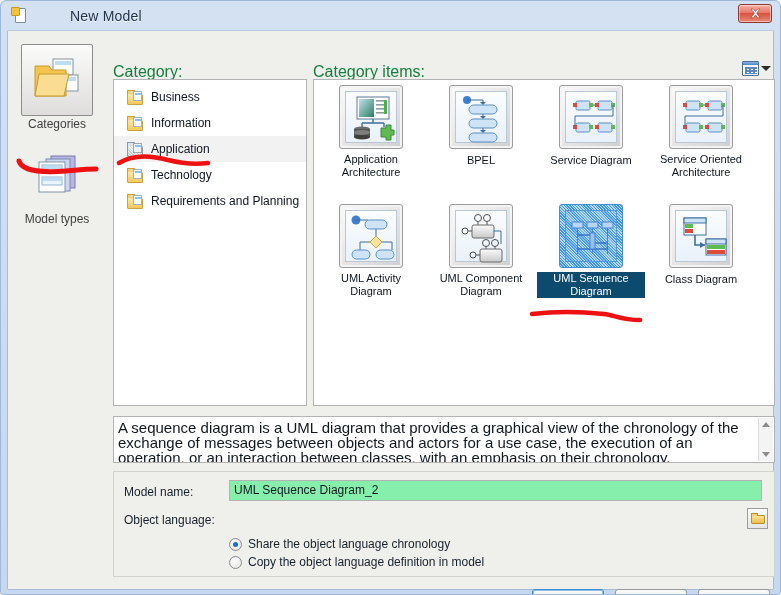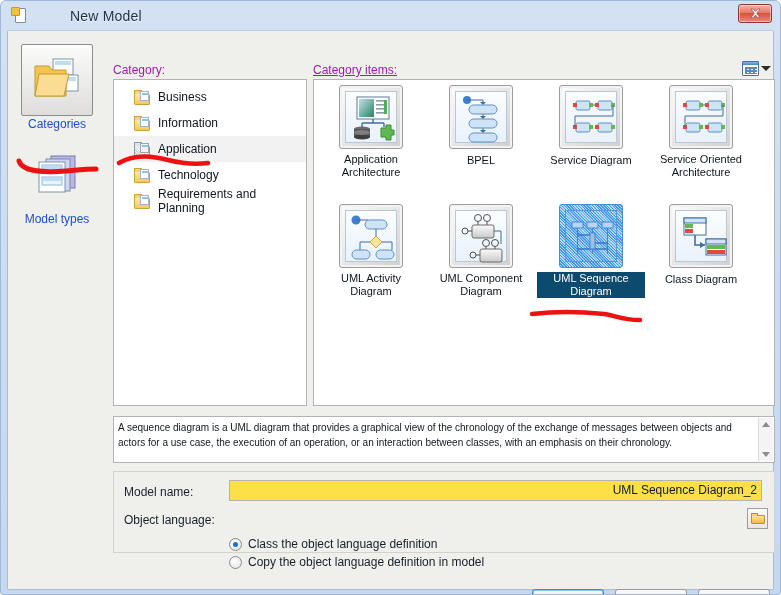--- a/index.html
+++ b/index.html
@@ -100,51 +100,51 @@
     display: flex; align-items: center; justify-content: center;
     border: 1px solid transparent;
     border-radius: 2px;
   }
   .side-btn.selected .box {
     background: linear-gradient(180deg,#fbfbfa 0%, #dedddb 100%);
     border: 1px solid #8d8d8d;
   }
   .side-btn .caption {
     font-size: 12px;
-    color: #1d4ed8;
+    color: #404040;
     margin-top: 2px;
     line-height: 13px;
   }
   #side-cat { left: 13px; top: 13px; }
   #side-types { left: 13px; top: 108px; }
 
   
   .sec-label {
     position: absolute;
-    font-size: 12px;
-    color: #a21caf;
+    font-size: 16px;
+    color: #15803d;
   }
   #lbl-category { left: 105px; top: 32px; }
-  #lbl-items    { left: 305px; top: 32px; text-decoration: underline; }
+  #lbl-items    { left: 305px; top: 32px; }
 
   
   .lbox {
     position: absolute;
     background: #ffffff;
     border: 1px solid #b3b3b3;
   }
   #category-list { left: 105px; top: 48px; width: 194px; height: 327px; padding: 4px 0 0 0; }
   #items-panel   { left: 305px; top: 48px; width: 462px; height: 327px; }
 
   .cat-row {
     position: relative;
     height: 26px;
     display: flex;
     align-items: center;
-    padding-left: 20px;
+    padding-left: 13px;
     cursor: pointer;
   }
   .cat-row.selected { background: #f2f2f2; }
   .cat-row .cat-label {
     font-size: 12px;
     color: #0e1620;
     margin-left: 6px;
   }
 
   
@@ -273,21 +273,21 @@
   #desc-box {
     position: absolute;
     left: 105px; top: 385px;
     width: 662px; height: 47px;
     background: #ffffff;
     border: 1px solid #b3b3b3;
     padding: 3px 18px 3px 4px;
     overflow: hidden;
   }
   #desc-text {
-    font-size: 10px;
+    font-size: 15px;
     color: #101820;
     line-height: 15px;
   }
   #desc-scroll {
     position: absolute;
     right: 1px; top: 1px; bottom: 1px;
     width: 15px;
     background: #f4f4f4;
     border-left: 1px solid #dcdcdc;
   }
@@ -297,45 +297,44 @@
     border-left: 4px solid transparent;
     border-right: 4px solid transparent;
   }
   #desc-scroll .up   { top: 4px;    border-bottom: 5px solid #8c8c8c; }
   #desc-scroll .down { bottom: 4px; border-top: 5px solid #8c8c8c; }
 
   
   #form-group {
     position: absolute;
     left: 105px; top: 440px;
-    width: 662px; height: 82px;
+    width: 662px; height: 106px;
     border: 1px solid #d3d3cd;
     background: #efefeb;
     padding-left: 16px;
   }
   .frm-label {
     position: absolute;
     font-size: 12px;
     color: #16202c;
   }
   #lbl-modelname { left: 10px; top: 13px; }
   #lbl-objlang   { left: 10px; top: 41px; }
 
   #model-name-input {
     position: absolute;
     left: 115px; top: 8px;
     width: 533px; height: 21px;
-    background: #fde047;
+    background: #86efac;
     border: 1px solid #b3b3b3;
     padding: 0 4px;
     font-family: "Liberation Sans", sans-serif;
     font-size: 12px;
     color: #101820;
     line-height: 19px;
-    text-align: right;
   }
   #obj-lang-select {
     position: absolute;
     left: 115px; top: 36px;
     width: 512px; height: 21px;
     background: linear-gradient(180deg,#fbfbfb 0%, #e6e6e6 100%);
     border: 1px solid #9d9d9d;
     padding: 0 22px 0 4px;
     font-size: 12px;
     color: #101820;
@@ -745,21 +744,21 @@
       <div id="lbl-objlang" class="frm-label">Object language:</div>
       <div id="obj-lang-browse">
         <span class="fold">
           <span class="b"></span>
             <span class="t"></span>
         </span>
       </div>
 
       <div id="radio-share" class="radio-row checked">
         <span class="radio-mark"></span>
-        <span class="radio-label">Class the object language definition</span>
+        <span class="radio-label">Share the object language chronology</span>
       </div>
 
       <div id="radio-copy" class="radio-row">
         <span class="radio-mark"></span>
         <span class="radio-label">Copy the object language definition in model</span>
       </div>
     </div>
 
     <div id="btn-ok" class="dlg-btn default">OK</div>
     <div id="btn-cancel" class="dlg-btn">Cancel</div>

